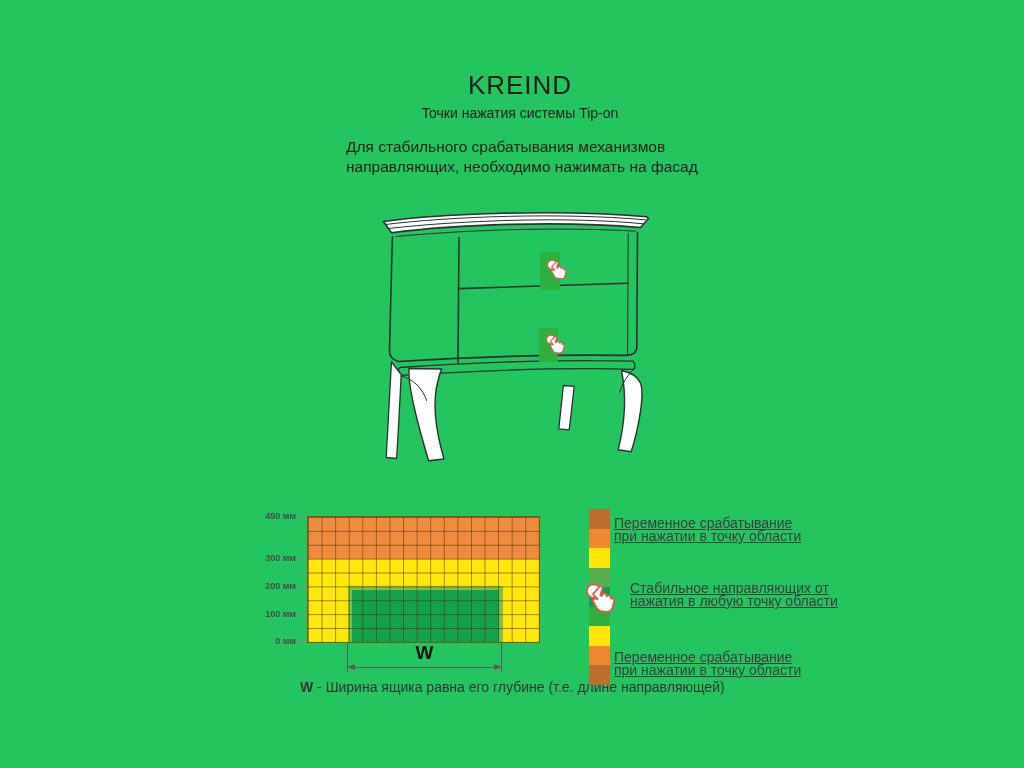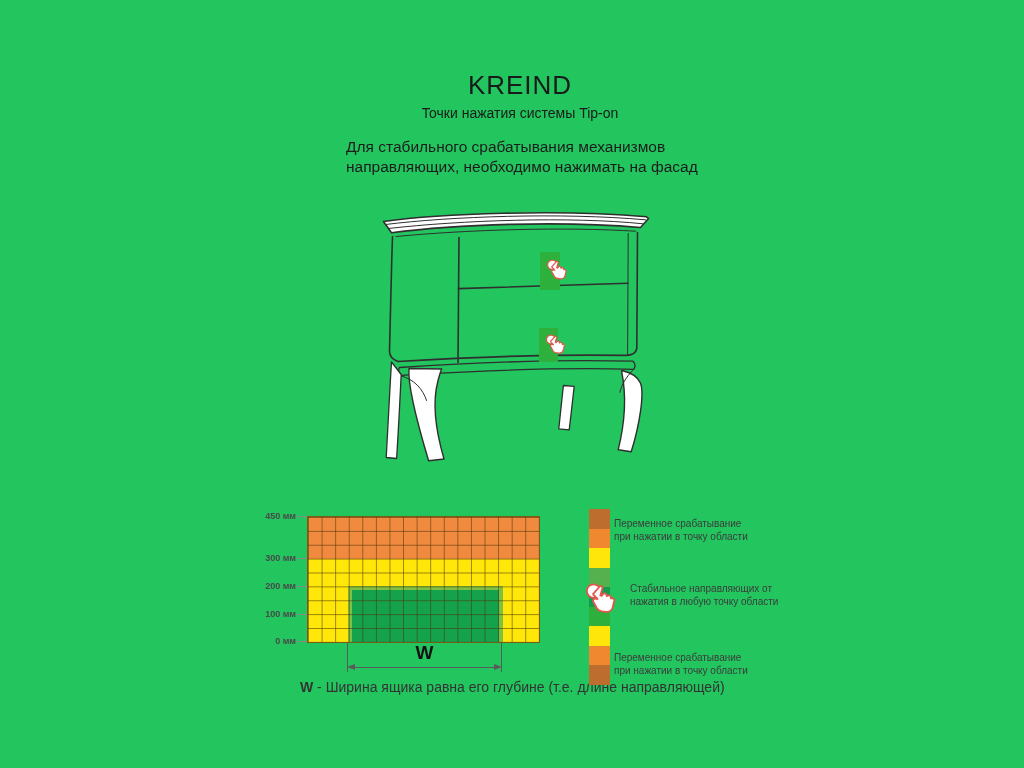--- a/index.html
+++ b/index.html
@@ -33,21 +33,21 @@
   .dim-line{left:354px;top:667px;width:141px;height:1px;background:#5a5a5a;}
   .arrow{width:0;height:0;top:664px;}
   .arrow-left{left:347px;border-top:3.5px solid transparent;border-bottom:3.5px solid transparent;border-right:8px solid #5a5a5a;}
   .arrow-right{left:494px;border-top:3.5px solid transparent;border-bottom:3.5px solid transparent;border-left:8px solid #5a5a5a;}
   .w-label{left:347px;top:642px;width:155px;text-align:center;font-size:19px;font-weight:bold;color:#111;}
   .caption{left:300px;top:679px;font-size:14px;color:#333;}
 
   
   .legend-bar{left:589px;top:509px;width:21px;height:176px;display:flex;flex-direction:column;}
   .seg{width:21px;height:19.56px;}
-  .legend-text{font-size:10px;line-height:13px;color:#3c3c3c;}
+  .legend-text{font-size:14px;line-height:13px;color:#3c3c3c;text-decoration:underline;}
   .lt-0{left:614px;top:517px;}
   .lt-1{left:630px;top:582px;}
   .lt-2{left:614px;top:651px;}
 </style>
 </head>
 <body>
 
 <div class="canvas">
 
   <div class="abs header">

